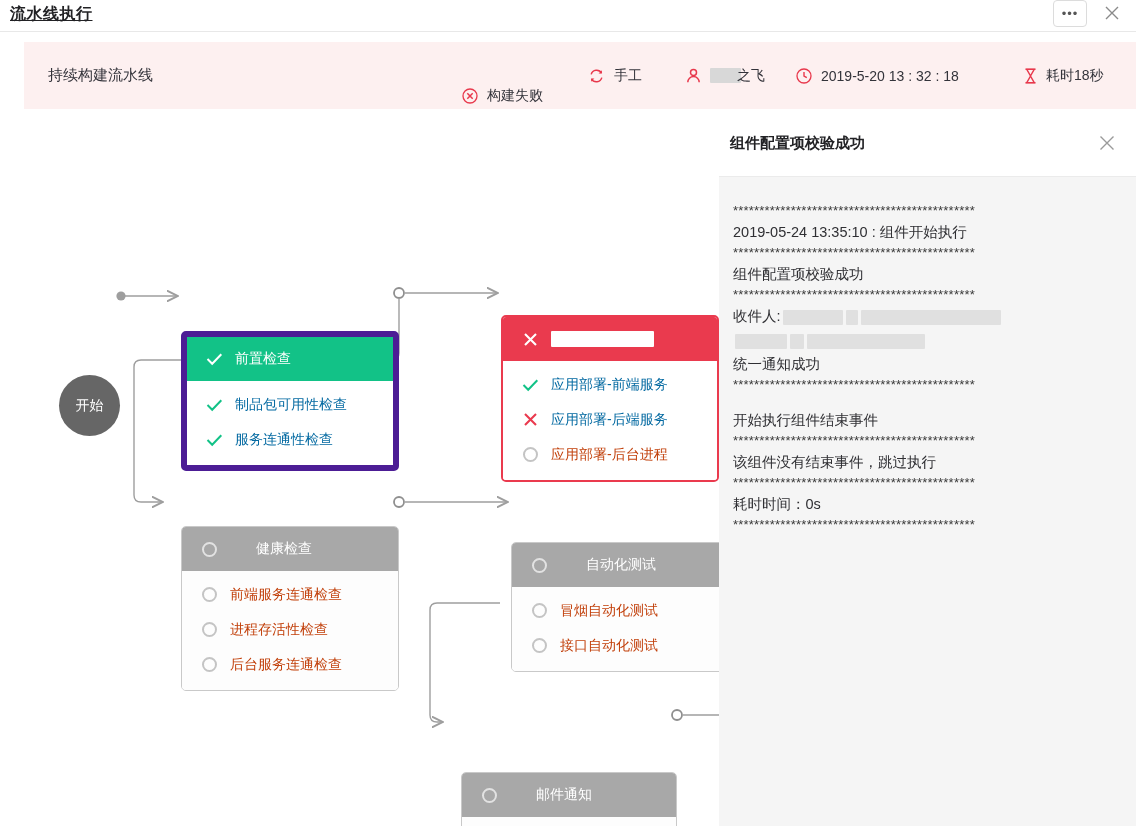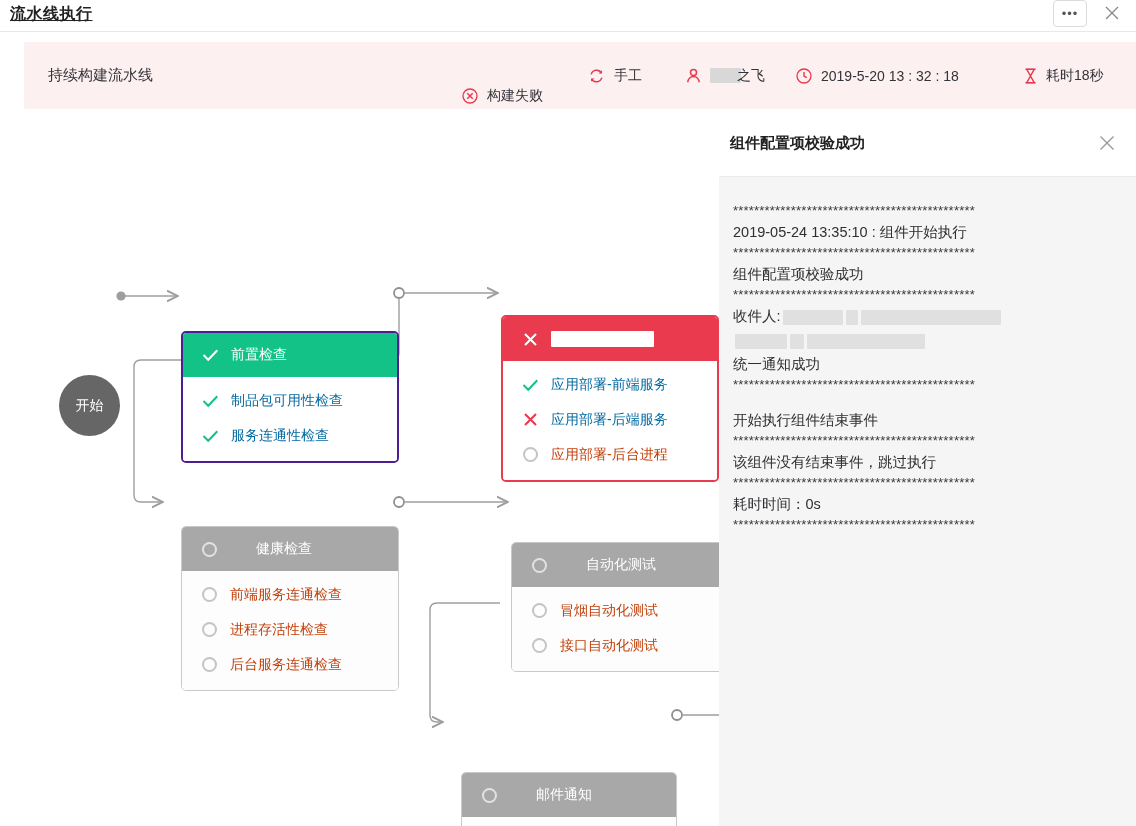--- a/index.html
+++ b/index.html
@@ -100,21 +100,21 @@
 
   
   .gi { width: 17px; display: inline-flex; justify-content: center; flex: 0 0 17px; }
   .ring {
     width: 15px; height: 15px; border-radius: 50%;
     border: 2px solid #c4c4c4; display: inline-block;
   }
   .ring.on-head { border-color: #e2e2e2; }
 
   
-  .node.success { border: 2px solid #4c1d95; font-family: Liberation Mono, monospace; }
+  .node.success { border: 6px solid #4c1d95; font-family: Liberation Mono, monospace; }
   .node.success .node-head { background: #12c287; }
   .node.failed  { border: 2px solid #ea3a4e; }
   .node.failed  .node-head { background: #ea3a4e; }
   .node.idle    { border: 1px solid #c9c9c9; }
   .node.idle .node-head { background: #a8a8a8; gap: 38px; }
   .node.idle .node-body { background: #fdfdfd; }
 
   .head-redact { width: 103px; height: 16px; background: #ffffff; border-radius: 1px; }
 
   

